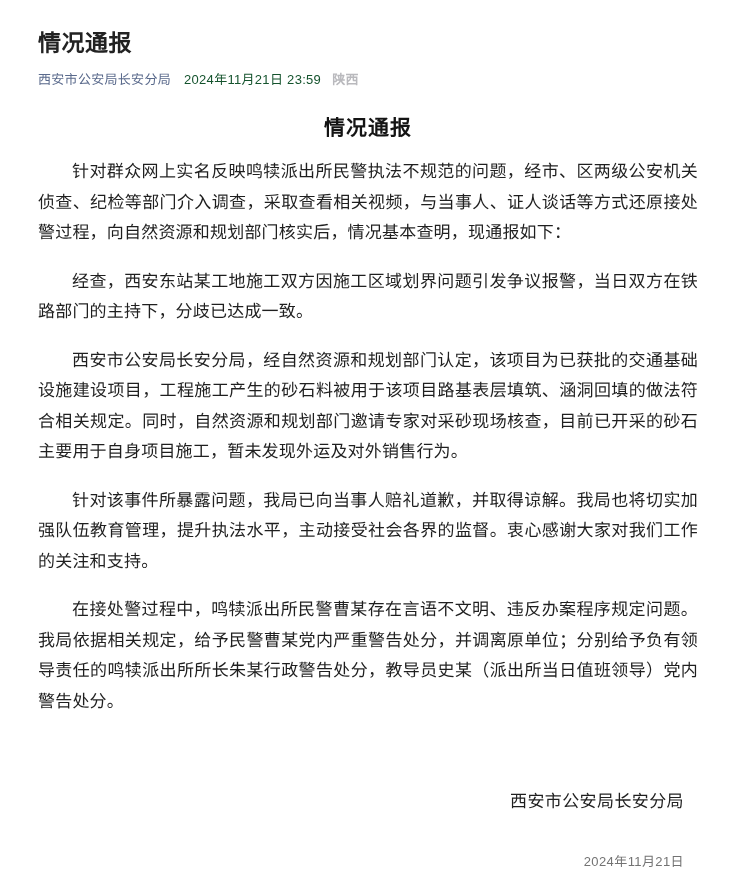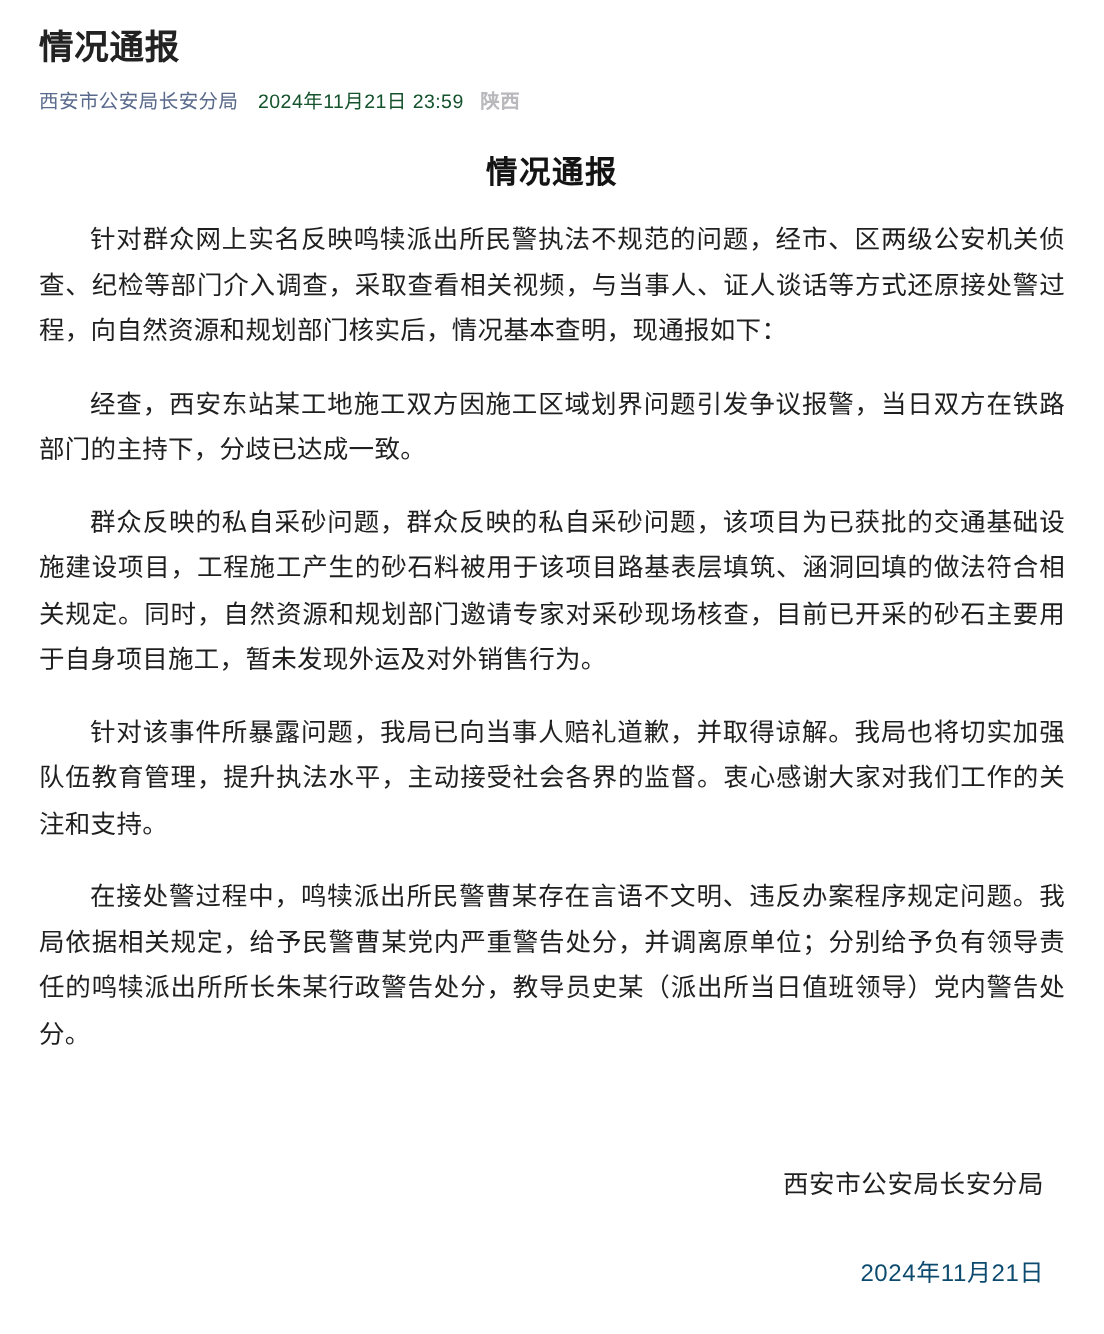--- a/index.html
+++ b/index.html
@@ -12,21 +12,21 @@
     height: 889px;
     background: #ffffff;
     font-family: "Liberation Sans", "DejaVu Sans", sans-serif;
     color: #1a1a1a;
     overflow: hidden;
   }
   .page {
     width: 736px;
     height: 889px;
     box-sizing: border-box;
-    padding: 4px;
+    padding: 16px;
     background: #ffffff;
     position: relative;
   }
 
   
   .header {
     padding: 12px 22px 0 22px;
   }
   .headline {
     font-size: 23px;
@@ -95,23 +95,23 @@
     text-align: right;
   }
   .sign-org {
     font-size: 17px;
     line-height: 30px;
     color: #1f1f1f;
     letter-spacing: 0.4px;
     padding-right: 14px;
   }
   .sign-date {
-    font-size: 16px;
+    font-size: 13px;
     line-height: 30px;
-    color: #0c4a6e;
+    color: #737373;
     letter-spacing: 0.4px;
     margin-top: 30px;
     padding-right: 14px;
   }
 </style>
 </head>
 <body>
 
 <div class="page">
 
@@ -124,21 +124,21 @@
       <span class="meta-region">陕西</span>
     </div>
   </div>
 
   <div class="article">
     <div class="doc-title">情况通报</div>
 
     <div class="body-text">
       <p>针对群众网上实名反映鸣犊派出所民警执法不规范的问题，经市、区两级公安机关侦查、纪检等部门介入调查，采取查看相关视频，与当事人、证人谈话等方式还原接处警过程，向自然资源和规划部门核实后，情况基本查明，现通报如下：</p>
       <p>经查，西安东站某工地施工双方因施工区域划界问题引发争议报警，当日双方在铁路部门的主持下，分歧已达成一致。</p>
-      <p>群众反映的私自采砂问题，群众反映的私自采砂问题，该项目为已获批的交通基础设施建设项目，工程施工产生的砂石料被用于该项目路基表层填筑、涵洞回填的做法符合相关规定。同时，自然资源和规划部门邀请专家对采砂现场核查，目前已开采的砂石主要用于自身项目施工，暂未发现外运及对外销售行为。</p>
+      <p>西安市公安局长安分局，经自然资源和规划部门认定，该项目为已获批的交通基础设施建设项目，工程施工产生的砂石料被用于该项目路基表层填筑、涵洞回填的做法符合相关规定。同时，自然资源和规划部门邀请专家对采砂现场核查，目前已开采的砂石主要用于自身项目施工，暂未发现外运及对外销售行为。</p>
       <p>针对该事件所暴露问题，我局已向当事人赔礼道歉，并取得谅解。我局也将切实加强队伍教育管理，提升执法水平，主动接受社会各界的监督。衷心感谢大家对我们工作的关注和支持。</p>
       <p>在接处警过程中，鸣犊派出所民警曹某存在言语不文明、违反办案程序规定问题。我局依据相关规定，给予民警曹某党内严重警告处分，并调离原单位；分别给予负有领导责任的鸣犊派出所所长朱某行政警告处分，教导员史某（派出所当日值班领导）党内警告处分。</p>
     </div>
   </div>
 
   <div class="signature">
     <div class="sign-org">西安市公安局长安分局</div>
     <div class="sign-date">2024年11月21日</div>
   </div>
 

